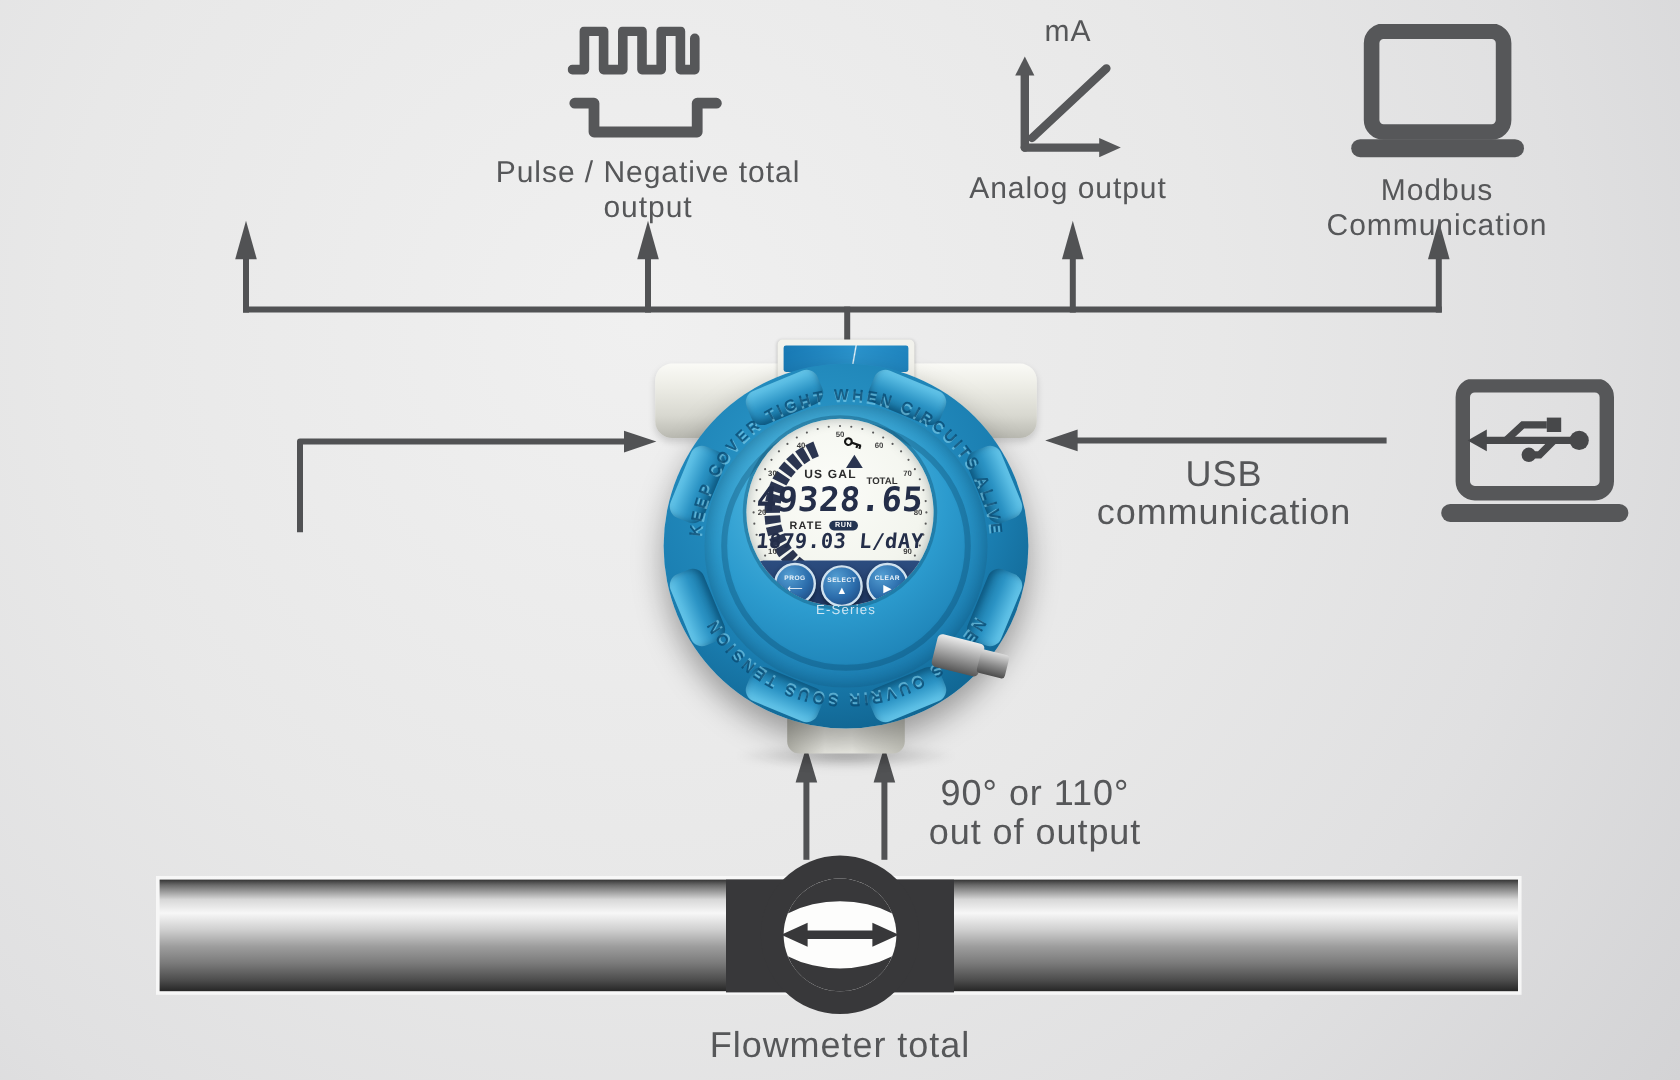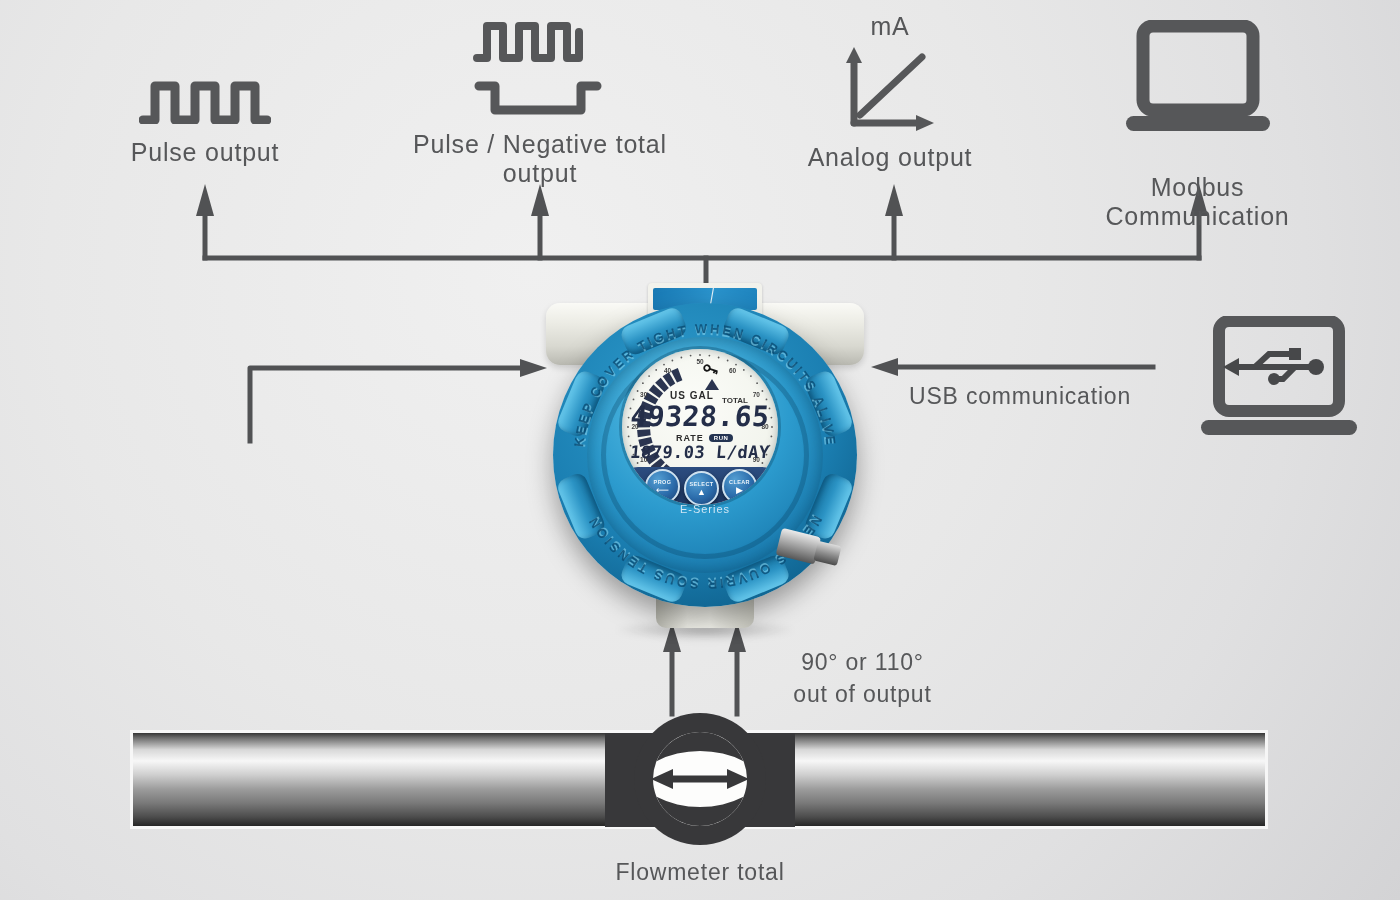--- a/index.html
+++ b/index.html
@@ -1,19 +1,19 @@
 <!DOCTYPE html>
 <html><head>
 <meta charset="utf-8">
 <style>
   html,body{margin:0;padding:0;}
   body{width:1400px;height:900px;overflow:hidden;font-family:"Liberation Sans",sans-serif;}
   .stage{position:relative;width:1400px;height:900px;
     background:radial-gradient(circle at 38% 30%, #f0f0f0 0%, #e8e8e8 45%, #e0e0e1 72%, #d3d3d5 100%);}
-  .lbl{position:absolute;color:#565759;font-size:23px;letter-spacing:.8px;text-align:center;line-height:32px;}
+  .lbl{position:absolute;color:#565759;font-size:30px;letter-spacing:.8px;text-align:center;line-height:32px;}
   svg{display:block;}
   .connectors{position:absolute;left:0;top:0;pointer-events:none;}
 
   
   .output-block{position:absolute;display:flex;flex-direction:column;align-items:center;}
   .output-block .label{color:#565759;font-size:25px;letter-spacing:.8px;text-align:center;}
 
   
   .pipe{position:absolute;left:133px;top:733px;width:1132px;height:93px;
     background:linear-gradient(180deg,#353535 0%,#6b6b6b 5%,#d8d8d8 18%,#f7f7f7 30%,#cfcfcf 45%,#9d9d9d 60%,#7a7a7a 75%,#4d4d4d 90%,#262626 100%);
@@ -60,21 +60,21 @@
   
   .lcd{position:absolute;left:622px;top:349px;width:156px;height:156px;border-radius:50%;overflow:hidden;
     background:radial-gradient(circle at 45% 35%, #fbfcf8 0%, #f3f5ee 60%, #e2e5dc 100%);
     box-shadow:inset 0 0 10px rgba(40,60,70,.35), 0 0 0 3px rgba(10,70,100,.35);}
   .lcd .dial{position:absolute;left:0;top:0;}
   .dial-num{font-family:"Liberation Sans",sans-serif;font-size:6.5px;font-weight:bold;fill:#3e3e3e;}
   .seg7{font-family:"DejaVu Sans Mono",monospace;font-weight:bold;color:#242e49;transform:skewX(-5deg);}
   .lcd-unit{position:absolute;left:0;top:41px;width:140px;text-align:center;font-size:10px;font-weight:bold;
     letter-spacing:1px;color:#2b2b2b;}
   .lcd-total{position:absolute;left:0;top:51px;width:156px;text-align:center;font-size:28px;letter-spacing:0.5px;}
-  .lcd-raterow{position:absolute;left:36px;top:84px;display:flex;align-items:center;gap:5px;margin-left:18px;}
+  .lcd-raterow{position:absolute;left:36px;top:84px;display:flex;align-items:center;gap:5px;}
   .lcd-ratelbl{font-size:9px;font-weight:bold;color:#2b2b2b;letter-spacing:1px;}
   .run-badge{background:#243452;color:#fff;font-size:6px;font-weight:bold;padding:1px 5px;border-radius:4px;letter-spacing:.5px;}
   .lcd-rate{position:absolute;left:0;top:93px;width:156px;text-align:center;font-size:17px;letter-spacing:0.5px;}
   .btn-band{position:absolute;left:0;top:118px;width:156px;height:40px;
     background:linear-gradient(180deg,#2c4d80,#1d3560);border-radius:16px 16px 0 0/9px 9px 0 0;}
   .dev-btn{position:absolute;width:35px;height:35px;border-radius:50%;border:2px solid #cfe2ef;box-sizing:border-box;
     background:radial-gradient(circle at 35% 28%, #549fd3 0%, #2b6cab 55%, #1c3f72 100%);
     display:flex;flex-direction:column;align-items:center;justify-content:center;box-shadow:0 2px 4px rgba(0,0,0,.45);}
   .dev-btn .blabel{font-size:5.5px;font-weight:bold;color:#eaf3fa;letter-spacing:.4px;}
   .dev-btn .bglyph{font-size:9px;color:#fff;line-height:10px;}
@@ -103,26 +103,20 @@
       <polygon points="531,216 549,216 540,184"></polygon>
       <polygon points="885,216 903,216 894,184"></polygon>
       <polygon points="1190,216 1208,216 1199,184"></polygon>
       <polygon points="520,359 520,377 547,368"></polygon>
       <polygon points="898,358 898,376 871,367"></polygon>
       <polygon points="663,652 681,652 672,622"></polygon>
       <polygon points="728,652 746,652 737,622"></polygon>
     </g>
   </svg>
 
-  <div class="output-block" style="left:90px;top:80px;width:230px;">
-    <svg width="132" height="44" viewBox="0 0 132 44">
-      <path d="M4,40 H16 V6 H36 V40 H56 V6 H76 V40 H96 V6 H116 V40 H128" fill="none" stroke="#565759" stroke-width="9" stroke-linejoin="round" stroke-linecap="round"></path>
-    </svg>
-    <div class="label" style="margin-top:14px;">Pulse output</div>
-  </div>
 
   <div class="output-block" style="left:405px;top:22px;width:270px;">
     <svg width="134" height="96" viewBox="0 0 134 96">
       <path d="M4,36 h10 v-32 h16 v32 h16 v-32 h16 v32 h16 v-32 h16 v32 h12 v-26" fill="none" stroke="#565759" stroke-width="8" stroke-linejoin="round" stroke-linecap="round"></path>
       <path d="M6,64 H22 V88 H108 V64 H124" fill="none" stroke="#565759" stroke-width="9" stroke-linejoin="round" stroke-linecap="round"></path>
     </svg>
     <div class="label" style="margin-top:12px;">Pulse / Negative total output</div>
   </div>
 
   <div class="output-block" style="left:795px;top:12px;width:190px;">
@@ -134,21 +128,21 @@
           <path d="M16,70 L78,12"></path>
       </g>
       <g fill="#565759">
         <polygon points="2,18 18,18 10,2"></polygon>
         <polygon points="72,70 72,86 90,78"></polygon>
       </g>
     </svg>
     <div class="label" style="margin-top:12px;">Analog output</div>
   </div>
 
-  <div class="output-block" style="left:1075px;top:20px;width:245px;gap:28px;">
+  <div class="output-block" style="left:1075px;top:20px;width:245px;">
     <svg width="160" height="115" viewBox="0 0 160 115">
       <rect x="25" y="6" width="110" height="84" rx="10" fill="none" stroke="#565759" stroke-width="13"></rect>
       <rect x="8" y="96" width="144" height="15" rx="7.5" fill="#565759"></rect>
     </svg>
     <div class="label" style="margin-top:10px;">Modbus Communication</div>
   </div>
 
   <div style="position:absolute;left:1197px;top:316px;">
     <svg width="164" height="124" viewBox="0 0 164 124">
       <rect x="22" y="5" width="120" height="90" rx="10" fill="none" stroke="#565759" stroke-width="12"></rect>

